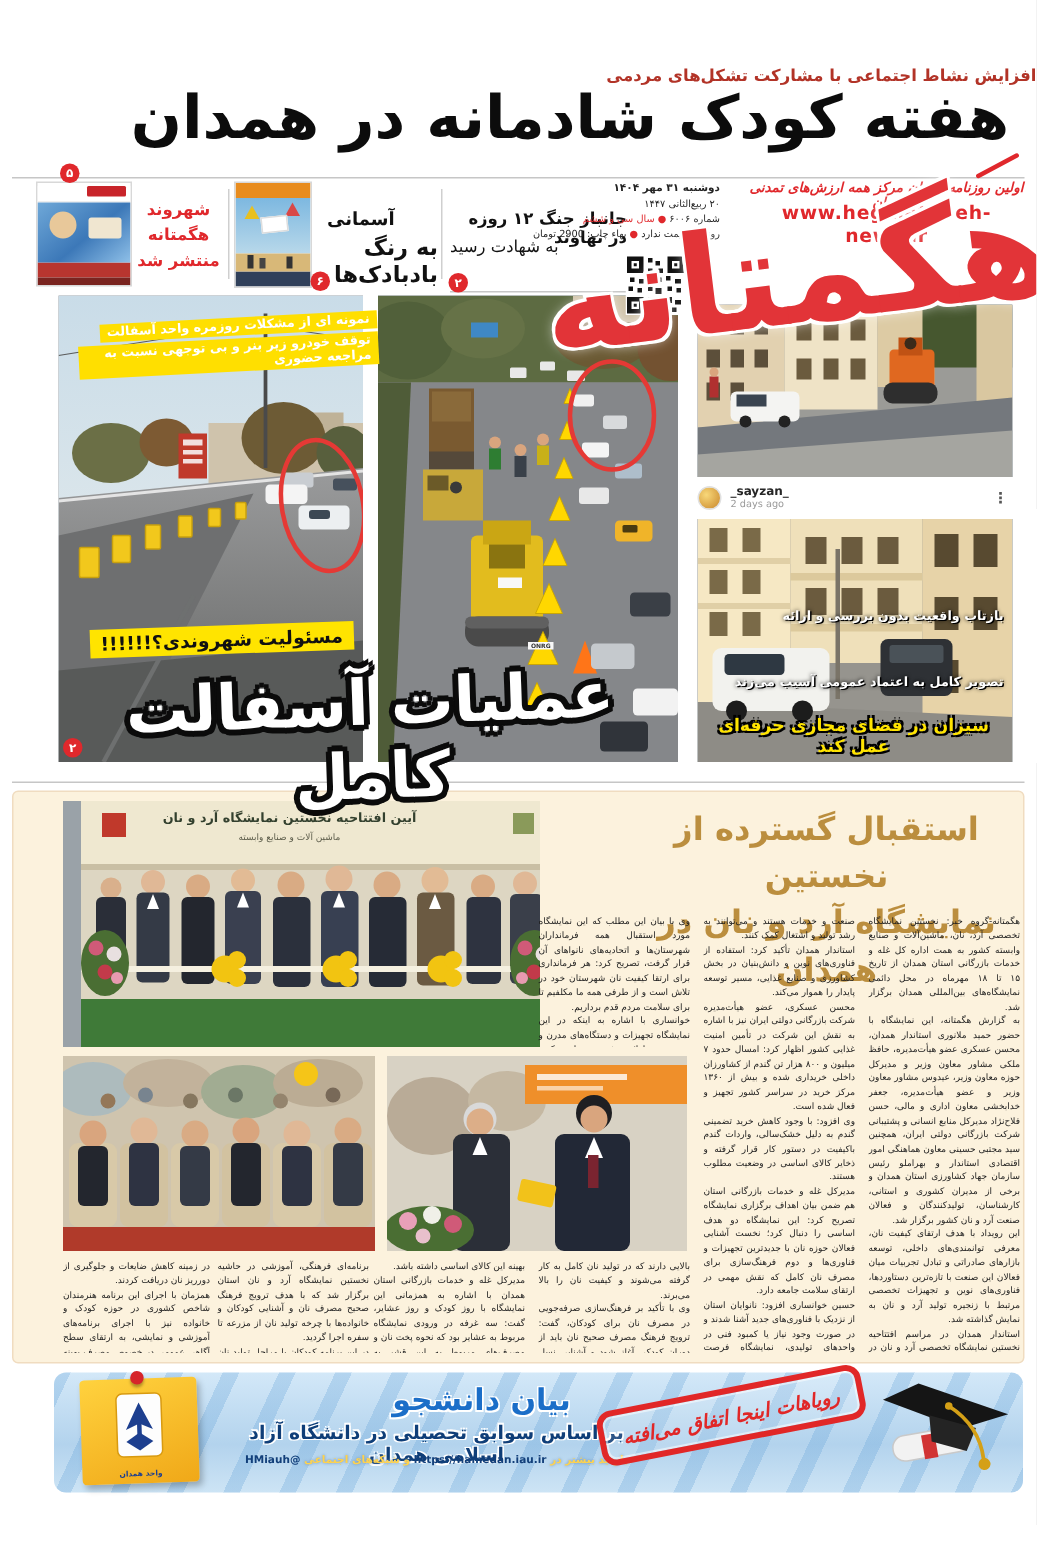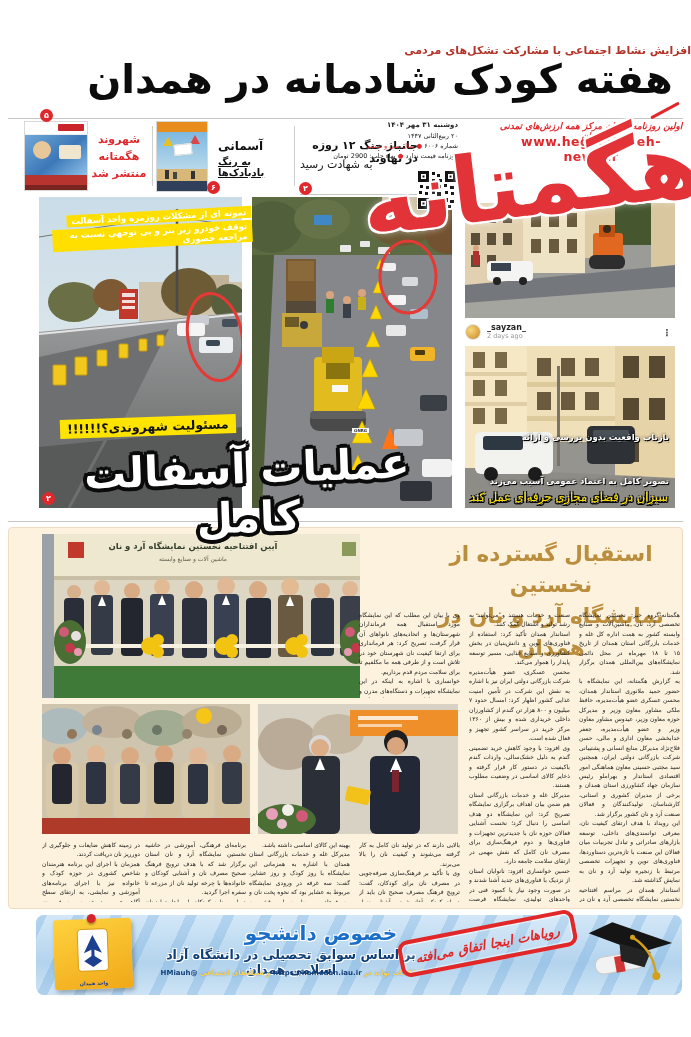--- a/index.html
+++ b/index.html
@@ -13,27 +13,27 @@
   .kicker{top:44px;left:195px;width:496px;text-align:right;font-size:11px;font-weight:bold;color:#b23327;}
   .headline{top:56px;left:80px;width:600px;text-align:center;font-size:40px;font-weight:900;color:#0c0c0c;letter-spacing:-1px;}
   .rule{height:1px;background:#c6c6c6;}
   .swoosh{top:109px;left:649px;width:32px;height:3px;background:#e0282c;border-radius:2px;transform:rotate(-28deg);}
   
   .pgcircle{width:13px;height:13px;border-radius:50%;background:#e0282c;color:#fff;font-size:8px;font-weight:bold;
             display:flex;align-items:center;justify-content:center;z-index:4;}
   .vdiv{width:1px;background:#cfcfcf;top:126px;height:60px;}
   .teaser-red{top:131px;left:90px;width:58px;text-align:center;font-size:11px;font-weight:bold;color:#e0282c;line-height:1.55;}
   .teaser-black1{top:139px;left:218px;width:74px;text-align:left;font-size:12px;font-weight:bold;color:#111;}
-  .teaser-black1b{top:156px;left:218px;width:74px;text-align:left;font-size:10px;font-weight:bold;color:#111;text-decoration:underline;}
+  .teaser-black1b{top:156px;left:218px;width:74px;text-align:right;font-size:15px;font-weight:bold;color:#111;}
   .teaser3a{top:139px;left:300px;width:118px;text-align:right;font-size:11px;font-weight:bold;color:#111;}
   .teaser3b{top:158px;left:300px;width:118px;text-align:left;font-size:11px;font-weight:normal;color:#111;}
   
   .thumb{border:1px solid #d8d8d8;overflow:hidden;background:#fff;}
   
-  .dates{top:120px;left:368px;width:90px;text-align:right;font-size:6.5px;color:#222;line-height:1.55;white-space:nowrap;}
+  .dates{top:120px;left:390px;width:90px;text-align:right;font-size:6.5px;color:#222;line-height:1.55;white-space:nowrap;}
   .dates .b{font-weight:bold;font-size:7px;}
   .red{color:#e0282c;}
   .slogan{top:121px;left:495px;width:192px;text-align:center;color:#e0282c;font-size:9px;font-style:italic;font-weight:bold;}
   .mast-url{top:134px;left:495px;width:192px;text-align:center;color:#e0282c;font-size:12.5px;font-weight:bold;letter-spacing:.5px;}
   .biglogo{top:136px;left:392px;width:310px;font-size:92px;font-weight:bold;color:#e23438;line-height:1;
            transform:rotate(-7deg);z-index:6;direction:rtl;text-align:center;
            text-shadow:2px 2px 0 #fff,-2px -2px 0 #fff,2px -2px 0 #fff,-2px 2px 0 #fff,0 0 9px rgba(255,255,255,.85);}
   
   .photo{overflow:hidden;background:#9aa2a8;}
   .capstrips{top:205px;left:52px;width:200px;direction:rtl;text-align:right;transform:rotate(-3deg);z-index:3;}
@@ -46,21 +46,21 @@
   .machlabel{top:428px;left:352px;background:#f8f8f8;color:#333;font-size:4px;font-weight:bold;padding:0 2px;z-index:3;}
   
   .spost{top:320px;left:465px;width:210px;height:24px;background:#fff;display:flex;align-items:center;}
   .avatar{width:16px;height:16px;border-radius:50%;background:radial-gradient(circle at 35% 35%,#f8d87a,#c9862a);
           border:1px solid #e0e0e0;margin-right:6px;}
   .suser{font-size:8px;font-weight:bold;color:#262626;line-height:1.2;}
   .stime{font-size:6.5px;color:#9a9a9a;line-height:1.2;}
   .sdots{margin-left:auto;color:#555;font-size:10px;font-weight:bold;padding:0 3px;}
   .overlayB{position:absolute;left:4px;right:6px;bottom:4px;direction:rtl;z-index:3;}
   .ovl-w{font-size:8.5px;font-weight:bold;color:#fff;text-align:right;text-shadow:0 0 3px #000,1px 1px 0 #000;line-height:1.5;margin-top:32px;}
-  .ovl-y{font-size:11.5px;font-weight:400;color:#ffe400;text-align:center;margin-top:2px;
+  .ovl-y{font-size:11.5px;font-weight:700;color:#ffe400;text-align:center;margin-top:14px;
          text-shadow:-1.5px -1.5px 0 #000,1.5px 1.5px 0 #000,-1.5px 1.5px 0 #000,1.5px -1.5px 0 #000;}
   
   .cream{top:527px;left:8px;width:675px;height:382px;background:#fcf2dd;border:1px solid #f0dcc0;border-radius:4px;}
   .art-headline{top:538px;left:425px;width:252px;text-align:center;font-size:21.5px;font-weight:900;color:#bb8e3e;
                 line-height:1.45;z-index:2;}
   .col{font-size:6px;line-height:1.58;text-align:justify;color:#1c1c1c;overflow:hidden;z-index:2;}
   .rib-banner1{position:absolute;top:7px;left:34px;right:50px;text-align:center;font-size:8.5px;font-weight:bold;color:#33402e;direction:rtl;}
   .rib-banner2{position:absolute;top:21px;left:34px;right:50px;text-align:center;font-size:6px;color:#5c5c4a;direction:rtl;}
   
   .adbox{top:915px;left:36px;width:646px;height:80px;border-radius:8px;overflow:visible;
@@ -599,24 +599,24 @@
     <div class="note">
       <div class="pin"></div>
       <svg width="78" height="52" viewBox="0 0 78 52" style="margin-top:8px;">
         <rect x="24" y="2" width="30" height="42" rx="4" fill="#fdfdfd" stroke="#d89a10"></rect>
         <polygon points="39,8 30,26 39,22 48,26" fill="#1d3f8f"></polygon>
         <rect x="37.5" y="20" width="3" height="16" fill="#1d3f8f"></rect>
         <polygon points="30,34 39,28 48,34 39,40" fill="#1d3f8f"></polygon>
       </svg>
       <div class="notecap">واحد همدان</div>
     </div>
-    <div class="adtitle rtl">خصوص دانشجو</div>
+    <div class="adtitle rtl">بیان دانشجو</div>
     <div class="adsub rtl">بر اساس سوابق تحصیلی در دانشگاه آزاد اسلامی همدان</div>
     <div class="adinfo">
-      <span class="yl">اطلاعات تواند در</span>
+      <span class="yl">بازدید بیشتر در</span>
       <span>https://hamedan.iau.ir</span>
       <span class="yl">و شبکه‌های اجتماعی</span>
       <span>@HMiauh</span>
     </div>
     <div class="stamp">
       <span class="rtl">رویاهات اینجا اتفاق می‌افته</span>
     </div>
     <svg class="abs" style="top:2px;left:546px;" width="95" height="76" viewBox="0 0 95 76">
       <g transform="rotate(8 47 38)">
         <rect x="14" y="38" width="52" height="17" rx="8" fill="#f2f2f2" stroke="#c9c9c9" transform="rotate(-18 40 46)"></rect>

